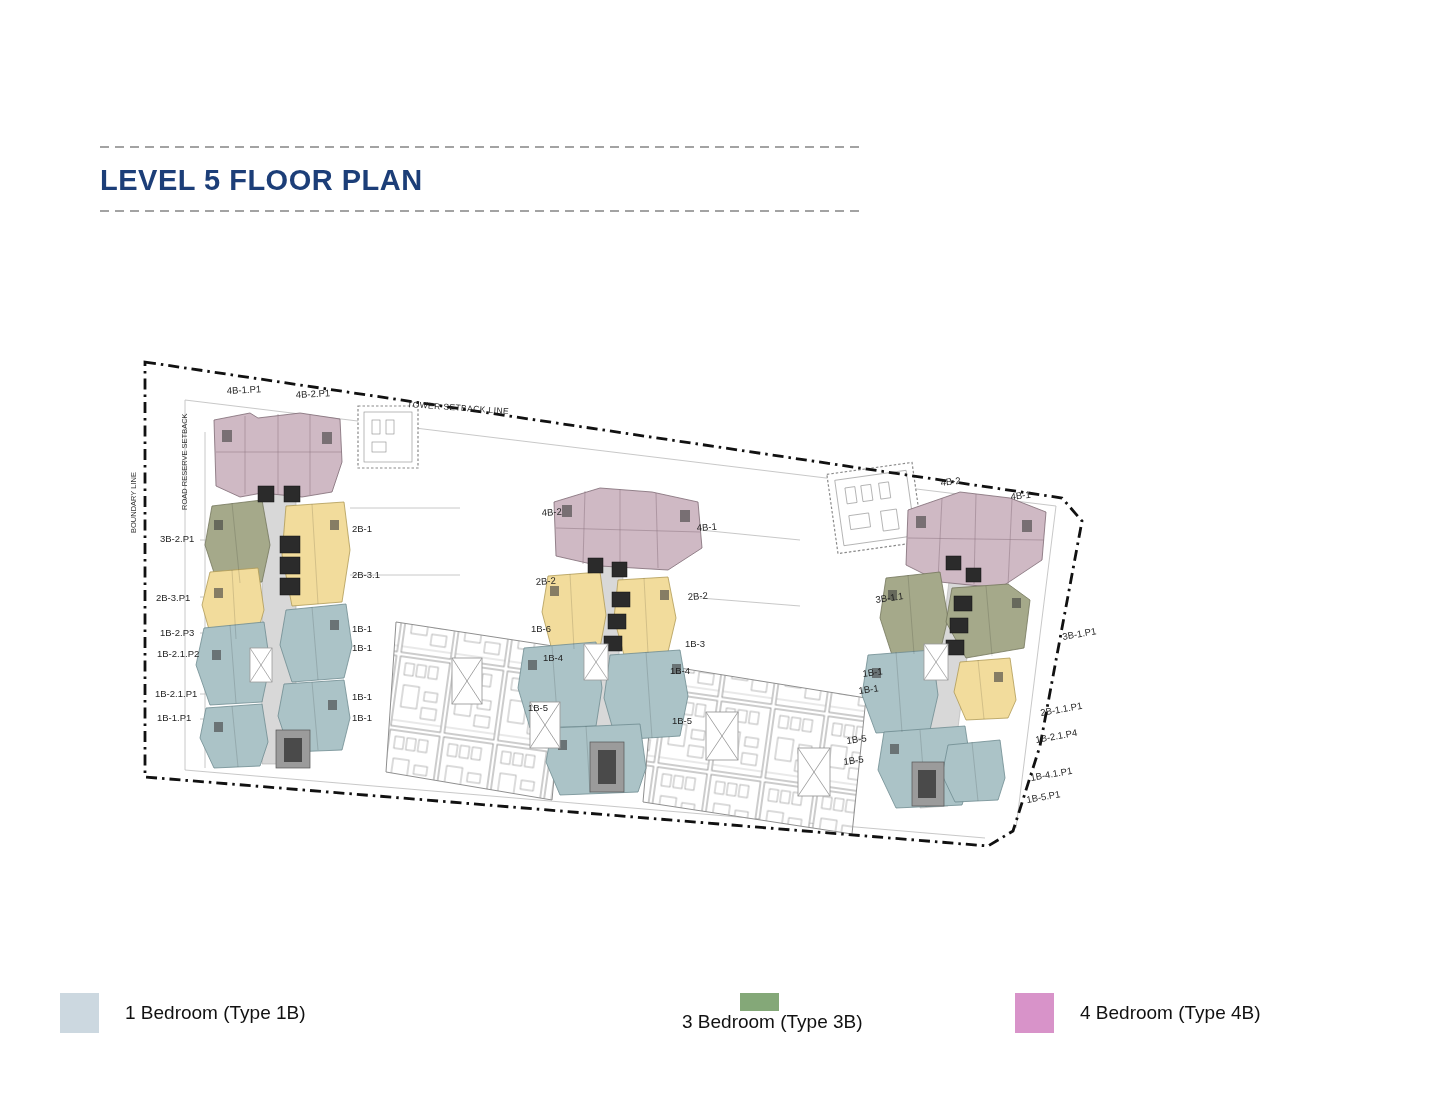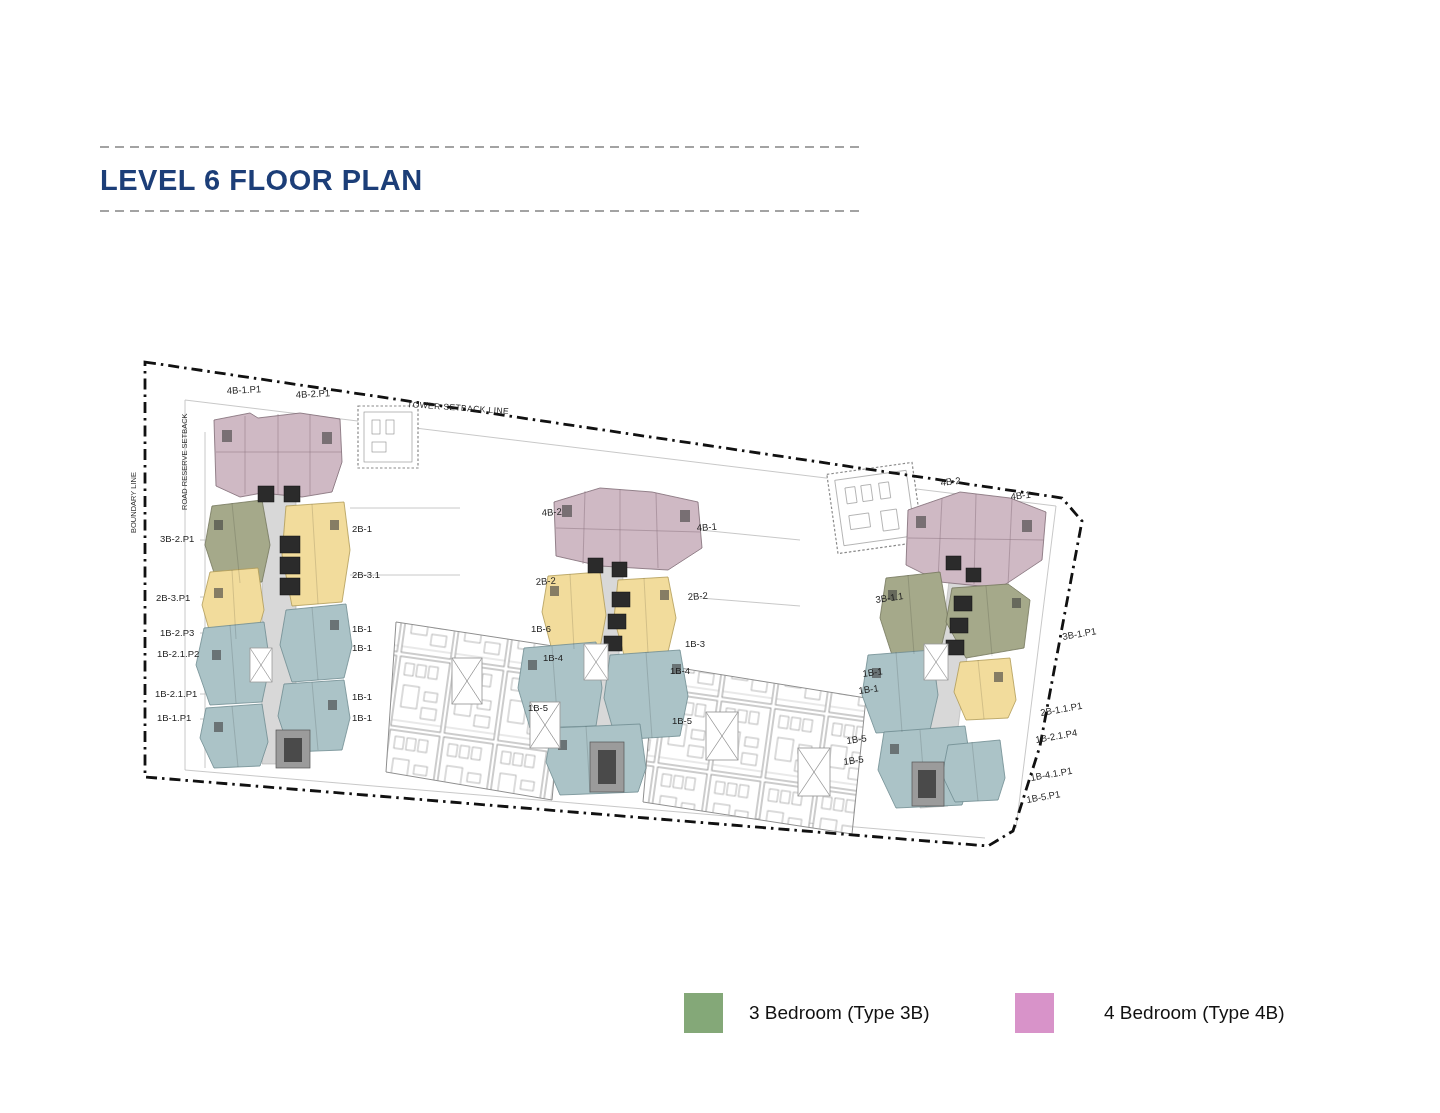--- a/index.html
+++ b/index.html
@@ -12,27 +12,27 @@
            font-size:29px;font-weight:bold;letter-spacing:.5px;color:#1c3e78;}
   #plan-wrap{position:absolute;left:0;top:0;width:1440px;height:1113px;}
   svg text{font-family:"Liberation Sans",sans-serif;fill:#1f1f1f;font-size:9.5px;}
   svg text.v{font-size:7.5px;fill:#333;}
   svg text.s{font-size:8.5px;letter-spacing:.4px;fill:#222;}
   svg text.clip{font-size:22px;font-weight:bold;fill:#5a5a5a;letter-spacing:2px;}
   #legend{position:absolute;left:0;top:0;width:1440px;height:1113px;pointer-events:none;}
   .leg-item{position:absolute;top:993px;display:flex;align-items:center;height:40px;}
   .leg-item svg{display:block;}
   .leg-label{margin-left:26px;font-size:19px;color:#111;white-space:nowrap;}
-  #li-0{left:60px;} #li-1{left:363px;} #li-2{left:684px;} #li-3{left:1015px;gap:24px;}
+  #li-0{left:60px;} #li-1{left:363px;} #li-2{left:656px;flex-direction:column;} #li-3{left:1015px;}
 </style>
 </head>
 <body>
 
 <div class="rule" id="rule-top"></div>
-<h1 id="title">LEVEL 6 FLOOR PLAN</h1>
+<h1 id="title">LEVEL 5 FLOOR PLAN</h1>
 <div class="rule" id="rule-bottom"></div>
 
 <div id="plan-wrap">
 <svg width="1440" height="1113" viewBox="0 0 1440 1113" xmlns="http://www.w3.org/2000/svg">
   <defs>
     <pattern id="u" width="54" height="74" patternUnits="userSpaceOnUse" patternTransform="rotate(8)">
       <rect x="2" y="2" width="50" height="70" fill="#ffffff" stroke="#8f8f8f" stroke-width="0.9"></rect>
       <rect x="8" y="8" width="9" height="12" fill="none" stroke="#9a9a9a" stroke-width="0.7"></rect>
       <rect x="20" y="8" width="9" height="12" fill="none" stroke="#9a9a9a" stroke-width="0.7"></rect>
       <rect x="32" y="8" width="9" height="12" fill="none" stroke="#9a9a9a" stroke-width="0.7"></rect>
@@ -300,20 +300,26 @@
   <text x="1036" y="743" transform="rotate(-10 1036 743)">1B-2.1.P4</text>
   <text x="1031" y="781" transform="rotate(-10 1031 781)">1B-4.1.P1</text>
   <text x="1027" y="803" transform="rotate(-10 1027 803)">1B-5.P1</text>
 
   <text class="clip" x="148" y="848">L5 TOWER PLAN</text>
   <rect x="138" y="832" width="340" height="34" fill="#ffffff"></rect>
 </svg>
 </div>
 
 <div id="legend">
+  <div class="leg-item" id="li-0">
+    <svg width="39" height="40">
+        <rect width="39" height="40" fill="#ccd8e0"></rect>
+      </svg>
+    <span class="leg-label">1 Bedroom (Type 1B)</span>
+  </div>
   <div class="leg-item" id="li-2">
     <svg width="39" height="40">
         <rect width="39" height="40" fill="#84a878"></rect>
       </svg>
     <span class="leg-label">3 Bedroom (Type 3B)</span>
   </div>
   <div class="leg-item" id="li-3">
     <svg width="39" height="40">
         <rect width="39" height="40" fill="#d893c9"></rect>
       </svg>

